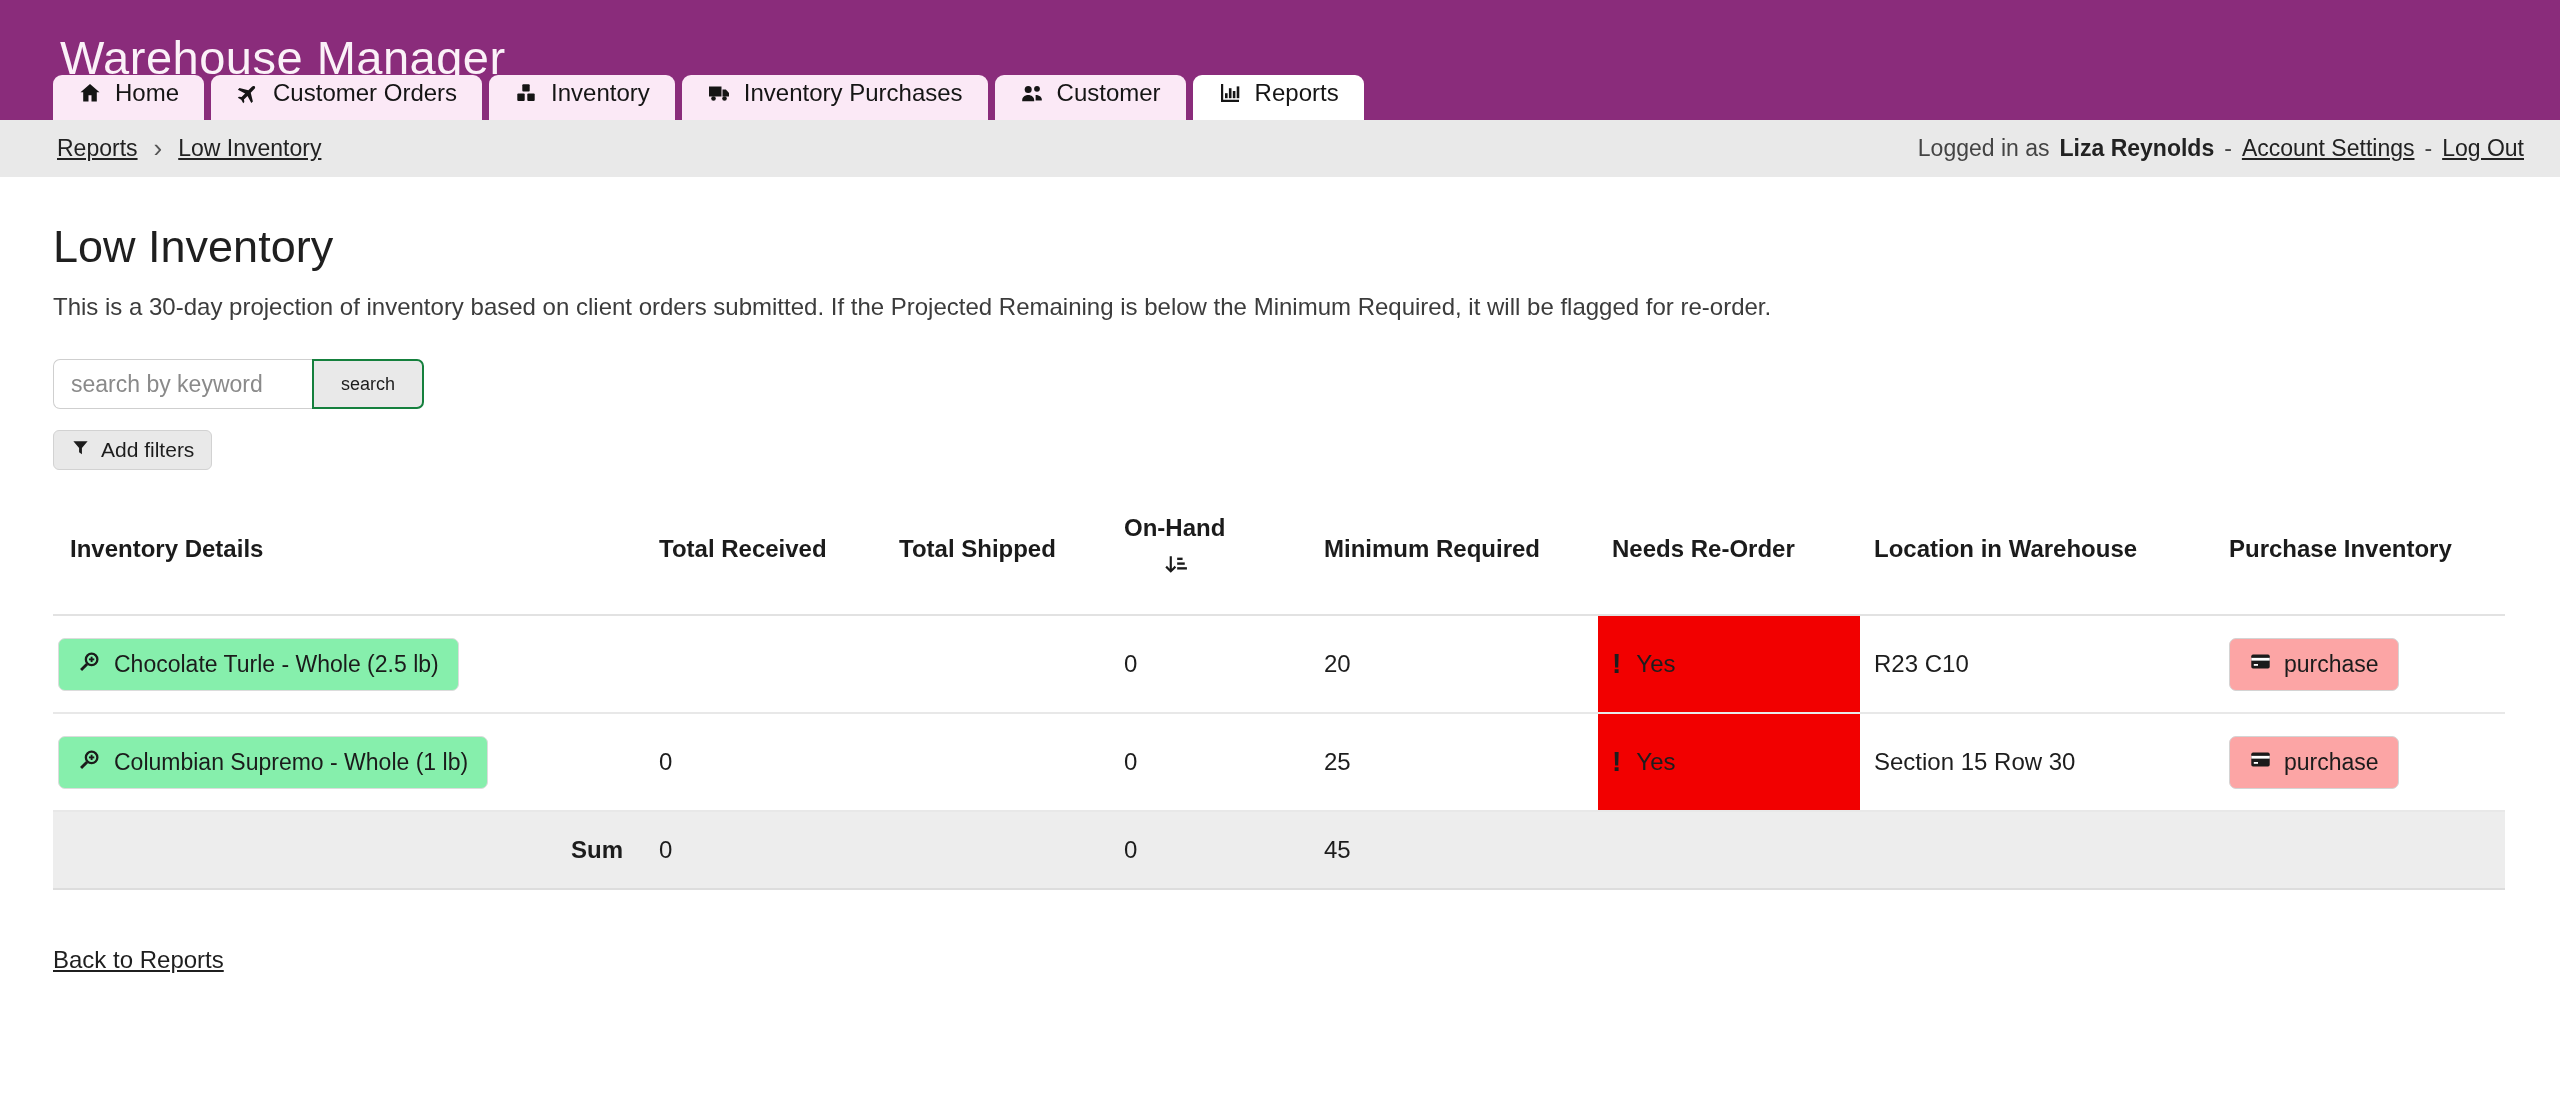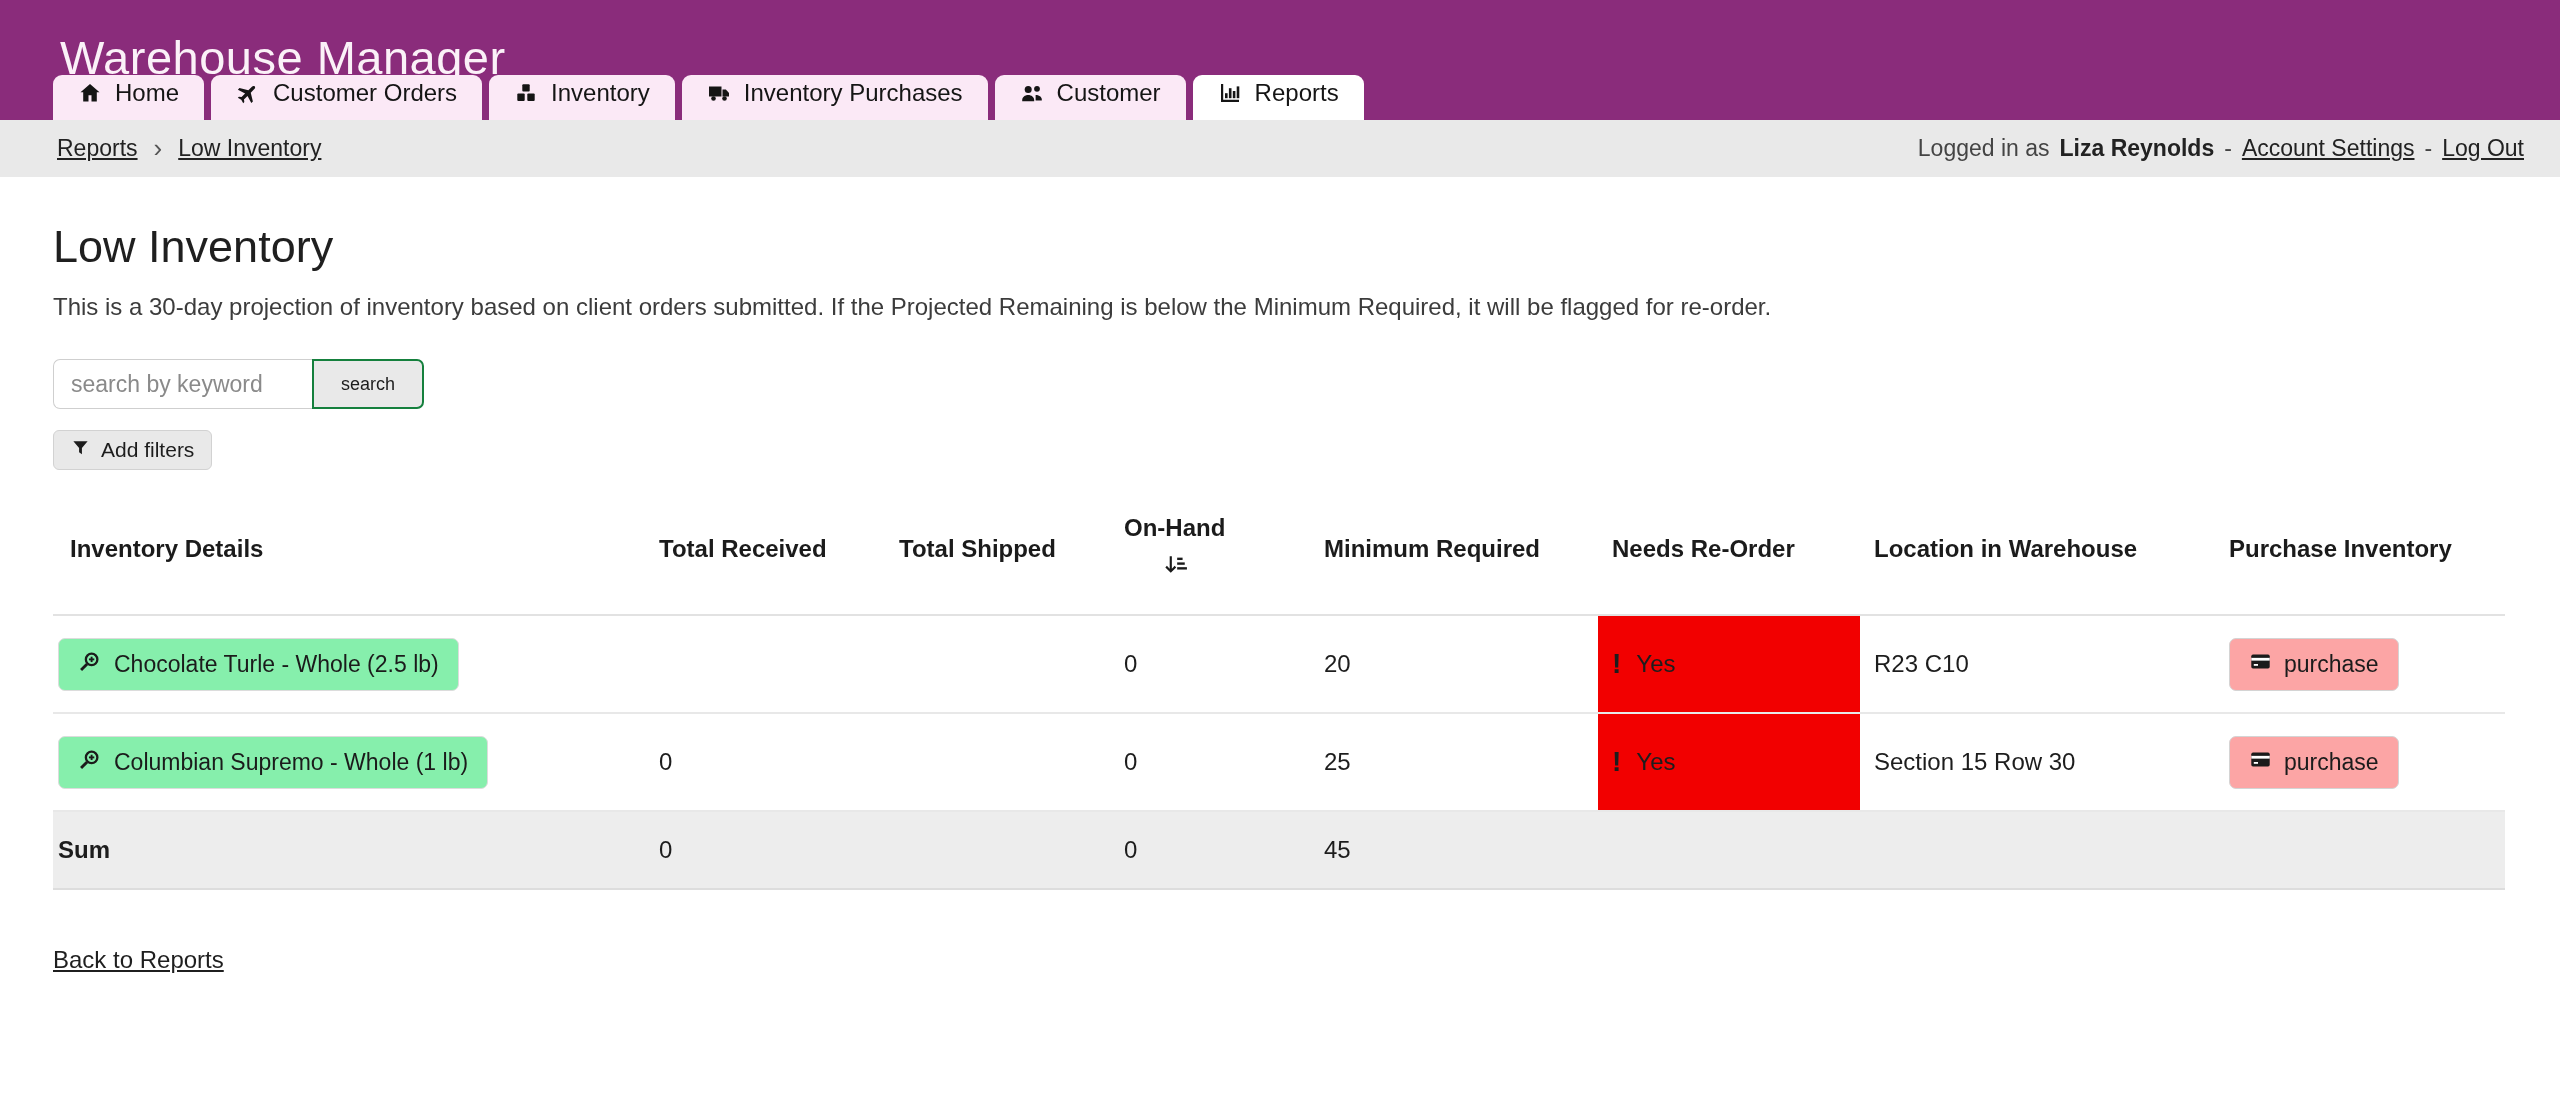--- a/index.html
+++ b/index.html
@@ -95,21 +95,21 @@
   .reorder-inner { display:flex; align-items:center; gap:15px; }
   .reorder-bang { font-weight:800; font-size:28px; line-height:1; }
   .reorder-text { font-size:24px; }
   .purchase-btn {
     display:inline-flex; align-items:center; gap:12px;
     background:#fca5a5; border:1px solid #d4d4d4; border-radius:7px;
     padding:11px 19px; font-size:23px; color:#1b1b1b; cursor:pointer;
     font-family:"Liberation Sans","DejaVu Sans",sans-serif; white-space:nowrap;
   }
   tr.sum-row td { background:#ededed; height:78px; border-bottom:2px solid #dddddd; }
-  tr.sum-row td.sum-label { text-align:left; font-weight:700; padding-right:22px; }
+  tr.sum-row td.sum-label { text-align:right; font-weight:700; padding-right:22px; }
   .back-link-wrap { margin-top:56px; }
   .back-link { font-size:24px; color:#1f1f1f; text-decoration:underline; cursor:pointer; }
 </style>
 </head>
 <body>
 
 <header class="header">
   <div class="app-title">Warehouse Manager</div>
   <nav class="tabs">
     <a class="tab">

